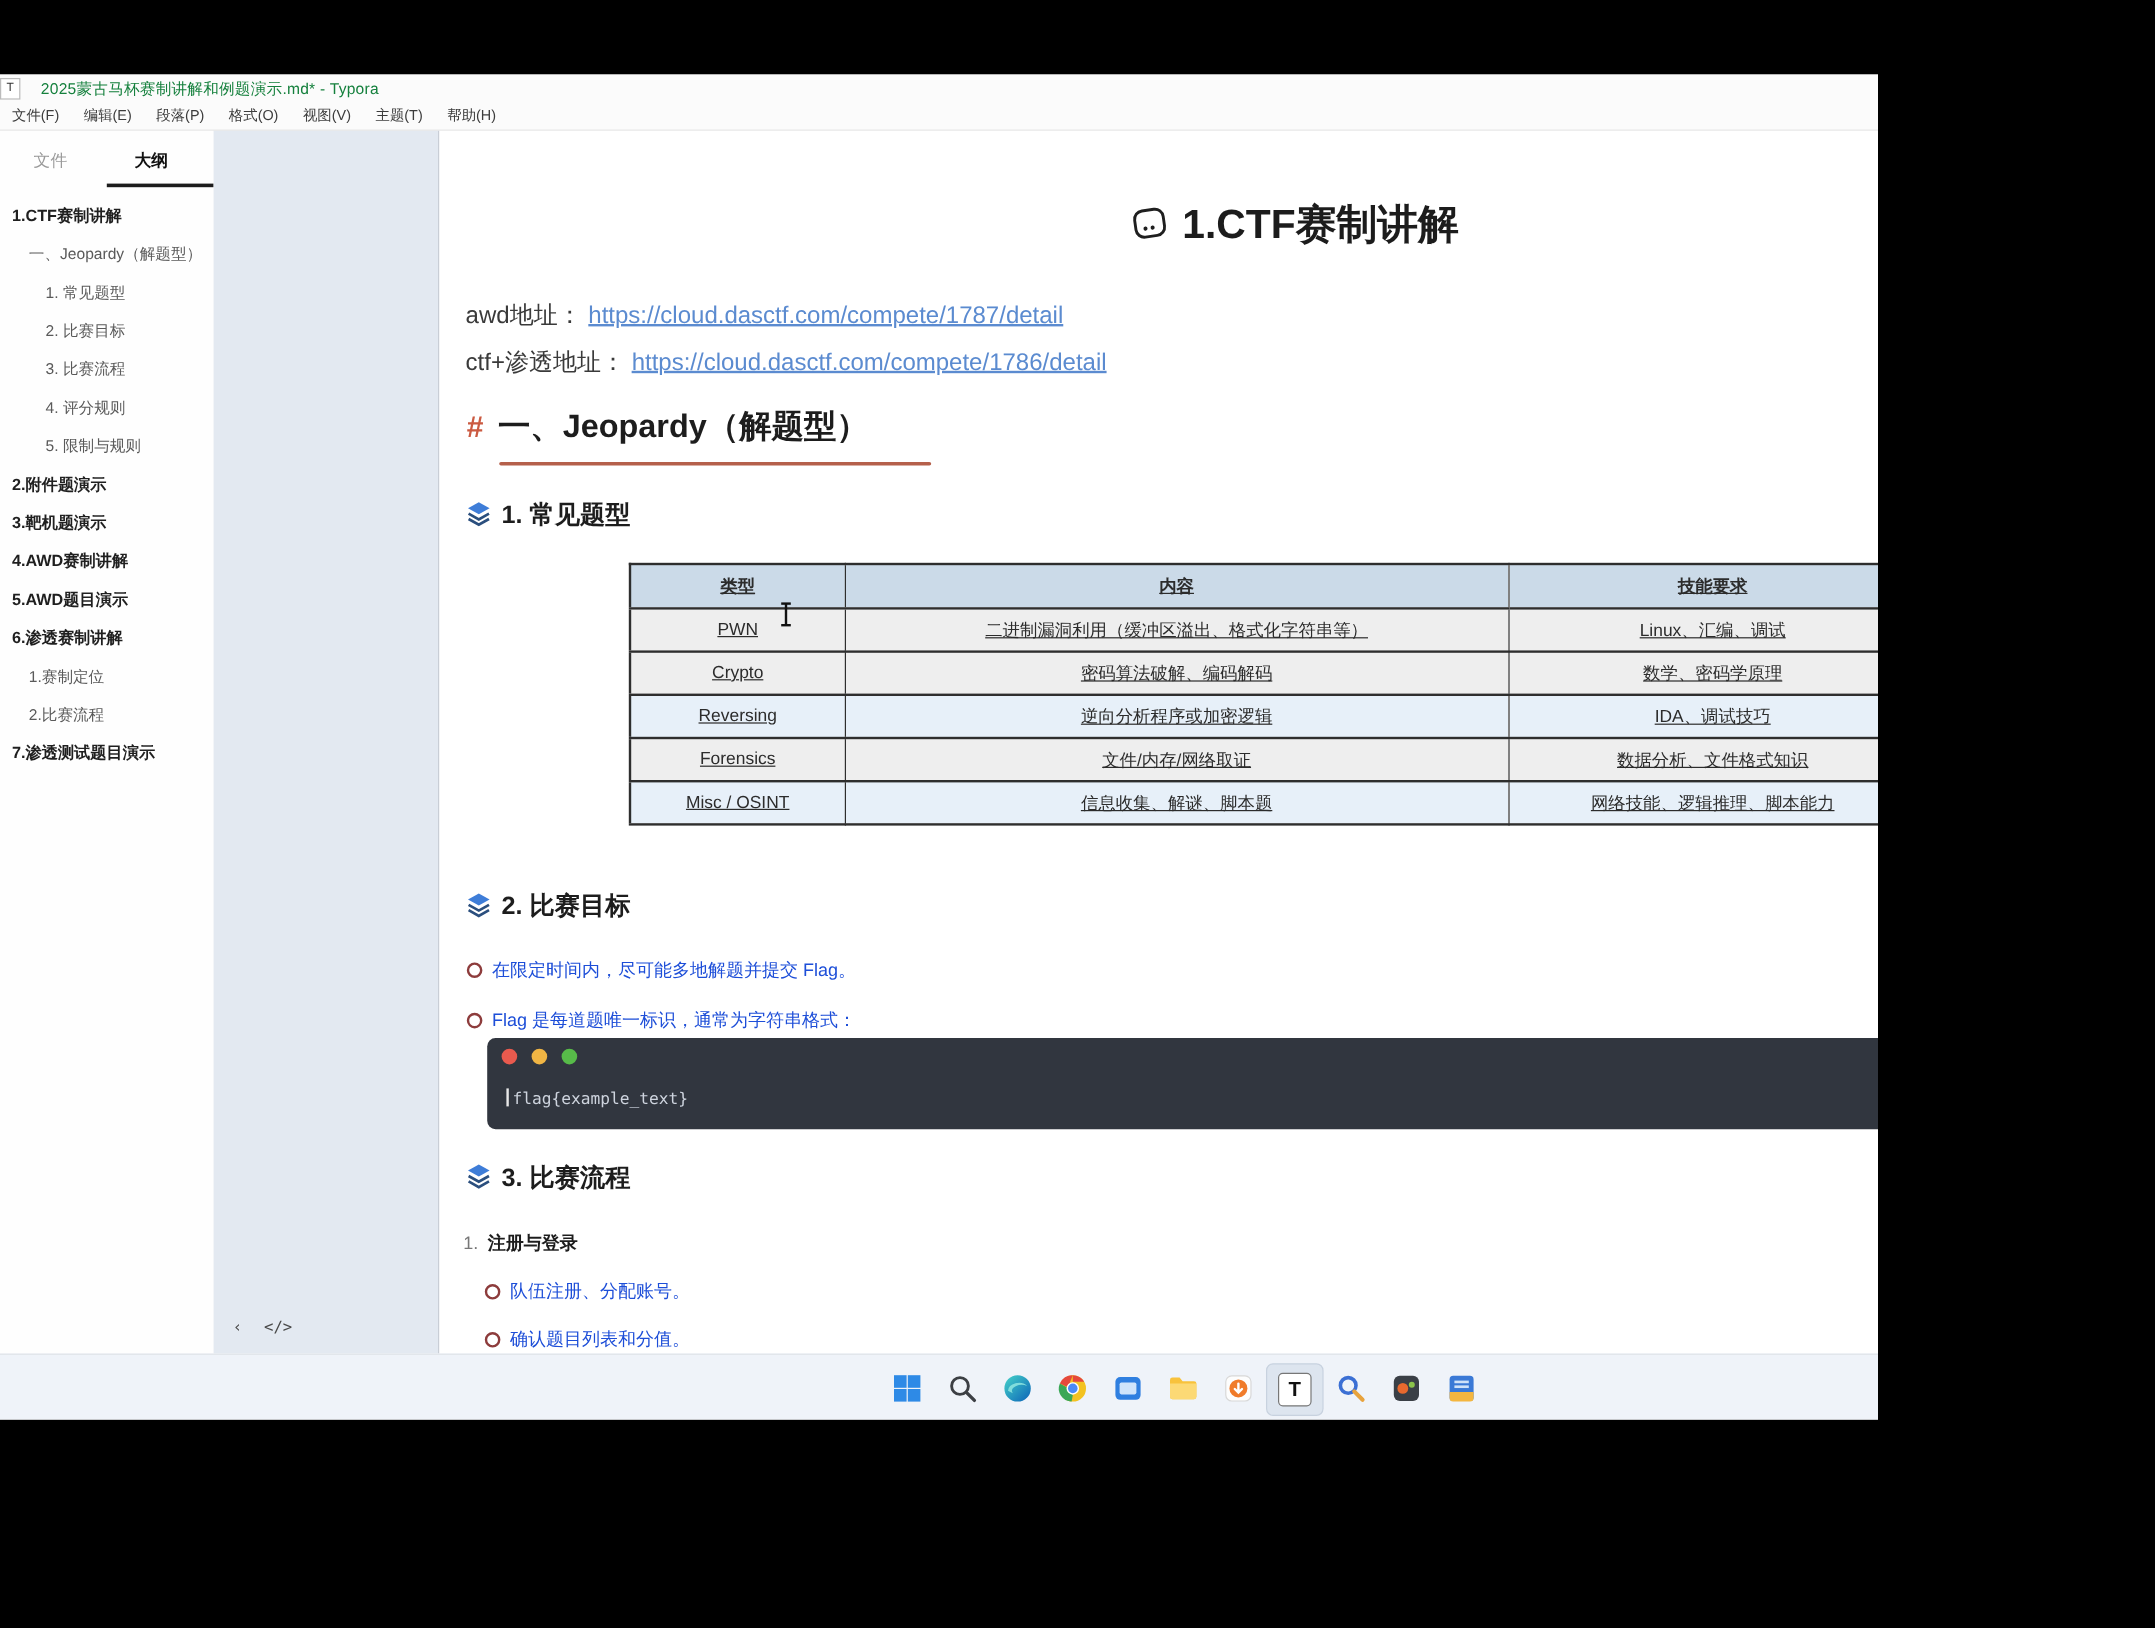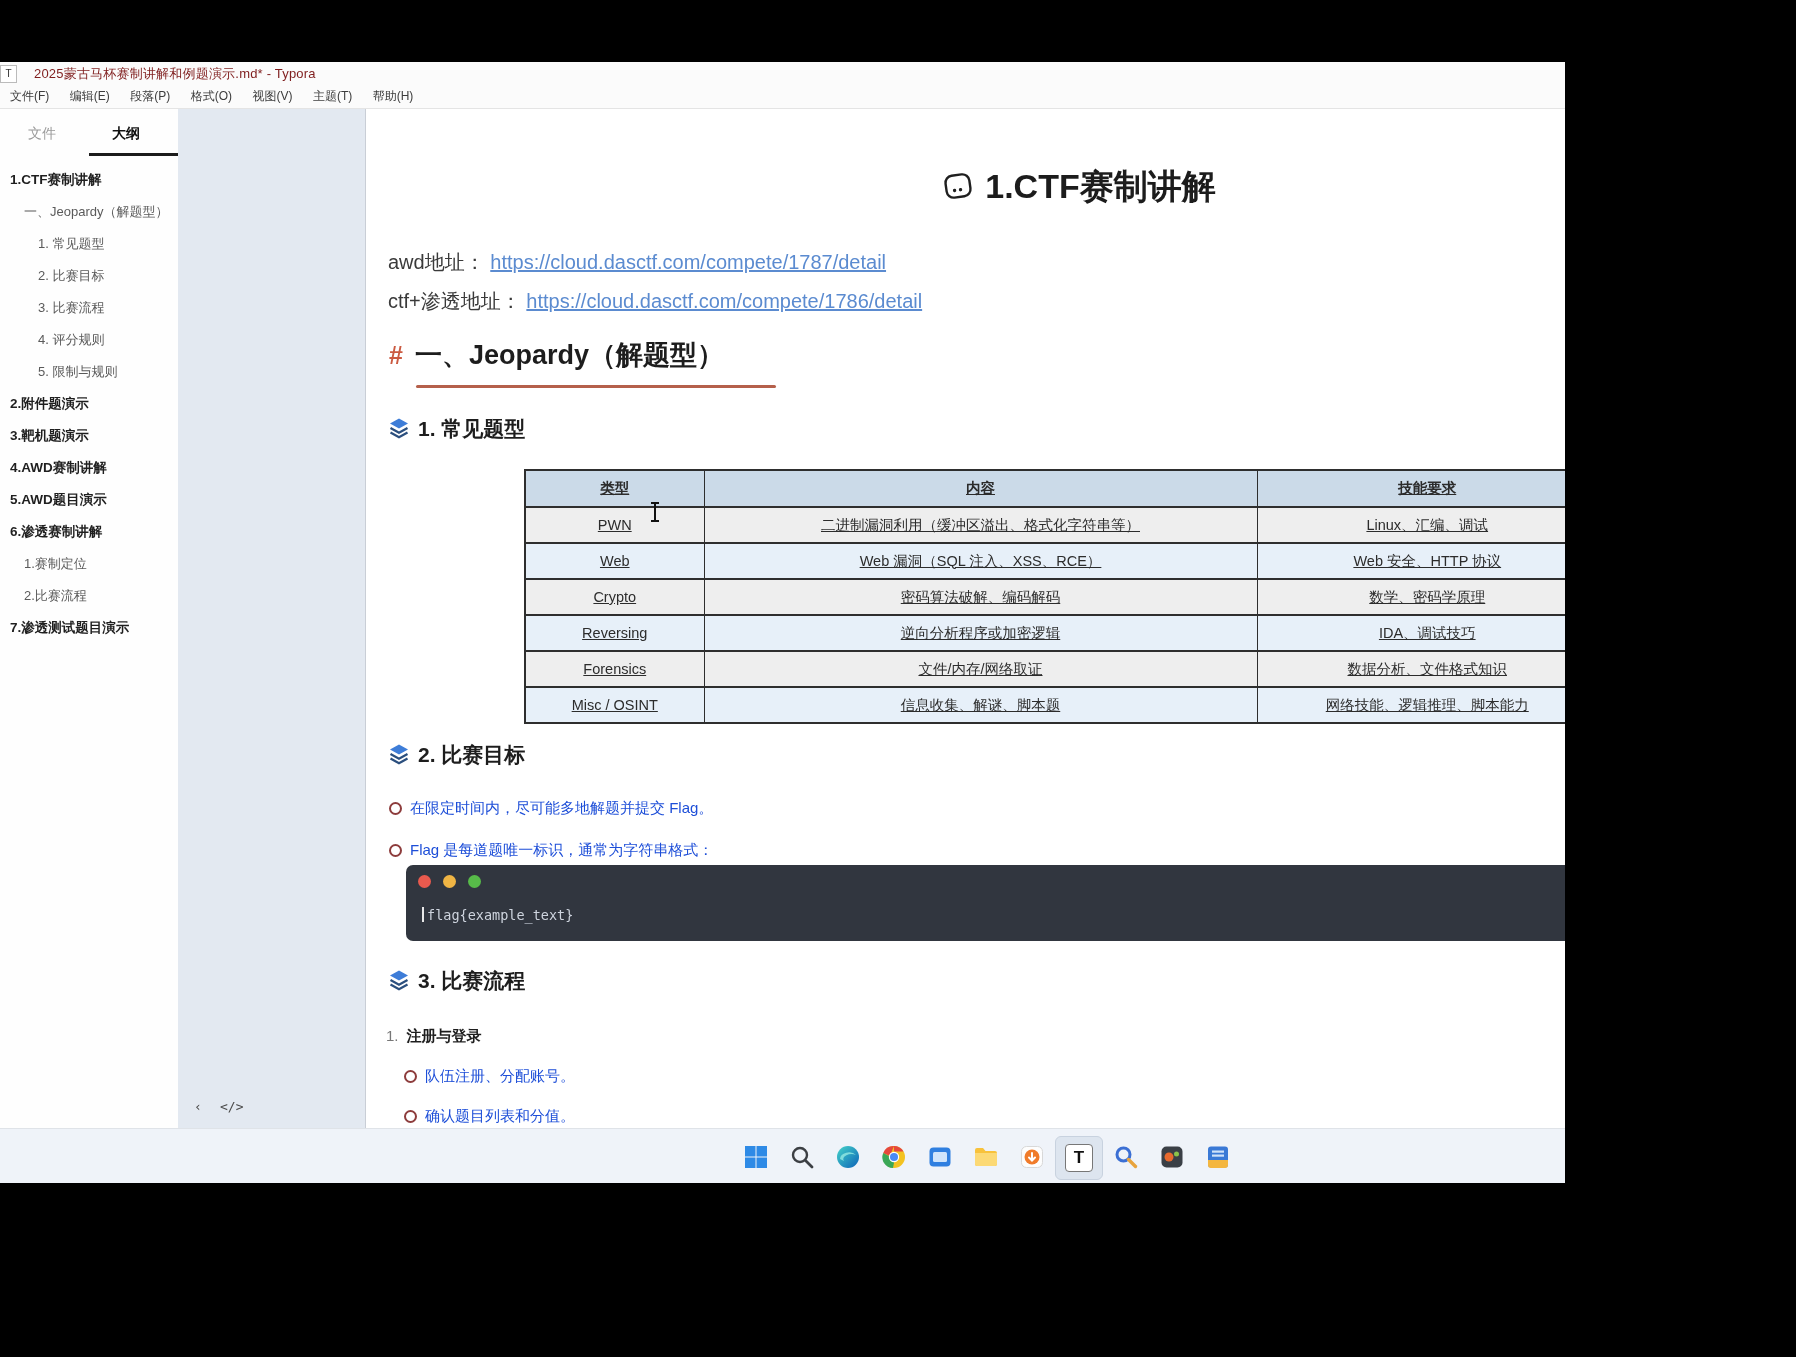--- a/index.html
+++ b/index.html
@@ -4,21 +4,21 @@
 <style>
   html,body{margin:0;padding:0;background:#000;}
   .frame{position:relative;width:1796px;height:1357px;background:#000;overflow:hidden;
          font-family:"Liberation Sans","DejaVu Sans",sans-serif;color:#222;}
   .screen{position:absolute;left:0;top:62px;width:1565px;height:1121px;background:#fff;overflow:hidden;}
 
   
   .titlebar{position:absolute;left:0;top:0;width:100%;height:23px;background:#fbfbfb;}
   .doc-icon{position:absolute;left:0;top:3px;width:15px;height:16px;background:#fff;border:1px solid #bbb;
             font-size:10px;text-align:center;line-height:15px;color:#333;}
-  .win-title{position:absolute;left:34px;top:3px;font-size:13px;color:#7f1d1d;letter-spacing:.2px;}
+  .win-title{position:absolute;left:34px;top:3px;font-size:13px;color:#15803d;letter-spacing:.2px;}
 
   
   .menubar{position:absolute;left:0;top:23px;width:100%;height:23px;background:#fbfbfb;border-bottom:1px solid #e4e4e4;}
   .menubar span{display:inline-block;margin-left:4px;padding:3px 6px;font-size:12px;color:#3c3c3c;}
 
   
   .main{position:absolute;left:0;top:47px;width:100%;height:1019px;}
   .sidebar{position:absolute;left:0;top:0;width:178px;height:100%;background:#fefefe;}
   .panel{position:absolute;left:178px;top:0;width:187px;height:100%;background:#e3e9f1;}
   .doc{position:absolute;left:365px;top:0;width:1425px;height:100%;background:#ffffff;border-left:1px solid #c9ced6;}
@@ -197,25 +197,20 @@
               <tr>
             <th>类型</th>
             <th>内容</th>
             <th>技能要求</th>
           </tr>
           <tr class="g">
             <td>PWN</td>
             <td>二进制漏洞利用（缓冲区溢出、格式化字符串等）</td>
             <td>Linux、汇编、调试</td>
           </tr>
-          <tr class="b">
-            <td>Web</td>
-            <td>Web 漏洞（SQL 注入、XSS、RCE）</td>
-            <td>Web 安全、HTTP 协议</td>
-          </tr>
           <tr class="g">
             <td>Crypto</td>
             <td>密码算法破解、编码解码</td>
             <td>数学、密码学原理</td>
           </tr>
           <tr class="b">
             <td>Reversing</td>
             <td>逆向分析程序或加密逻辑</td>
             <td>IDA、调试技巧</td>
           </tr>

